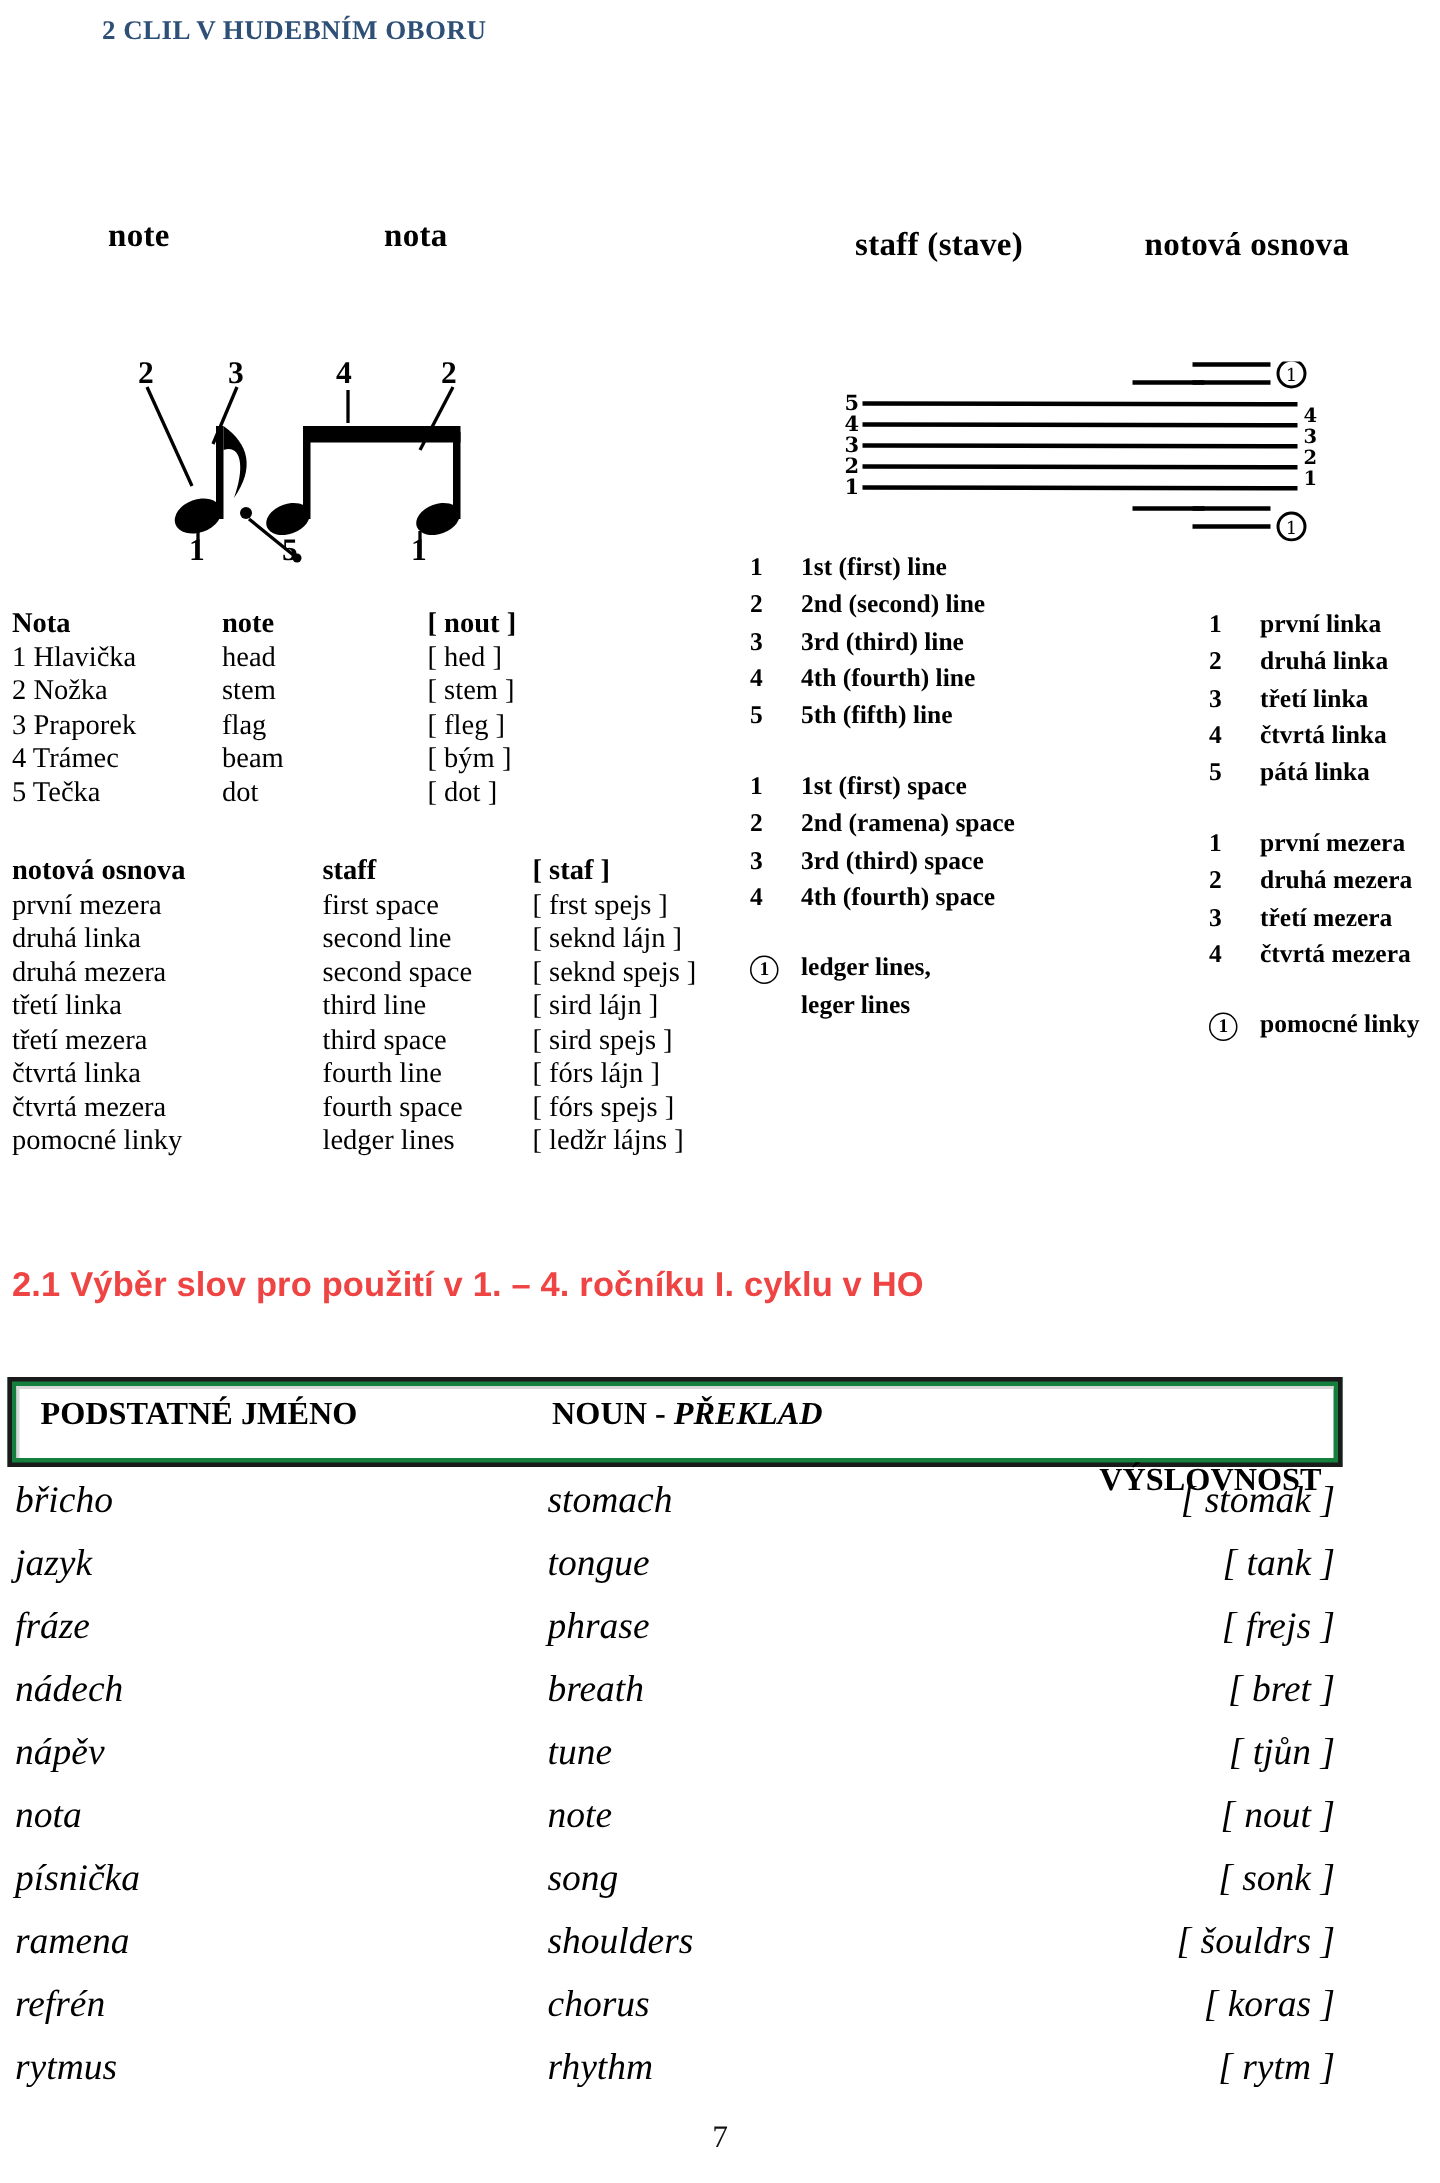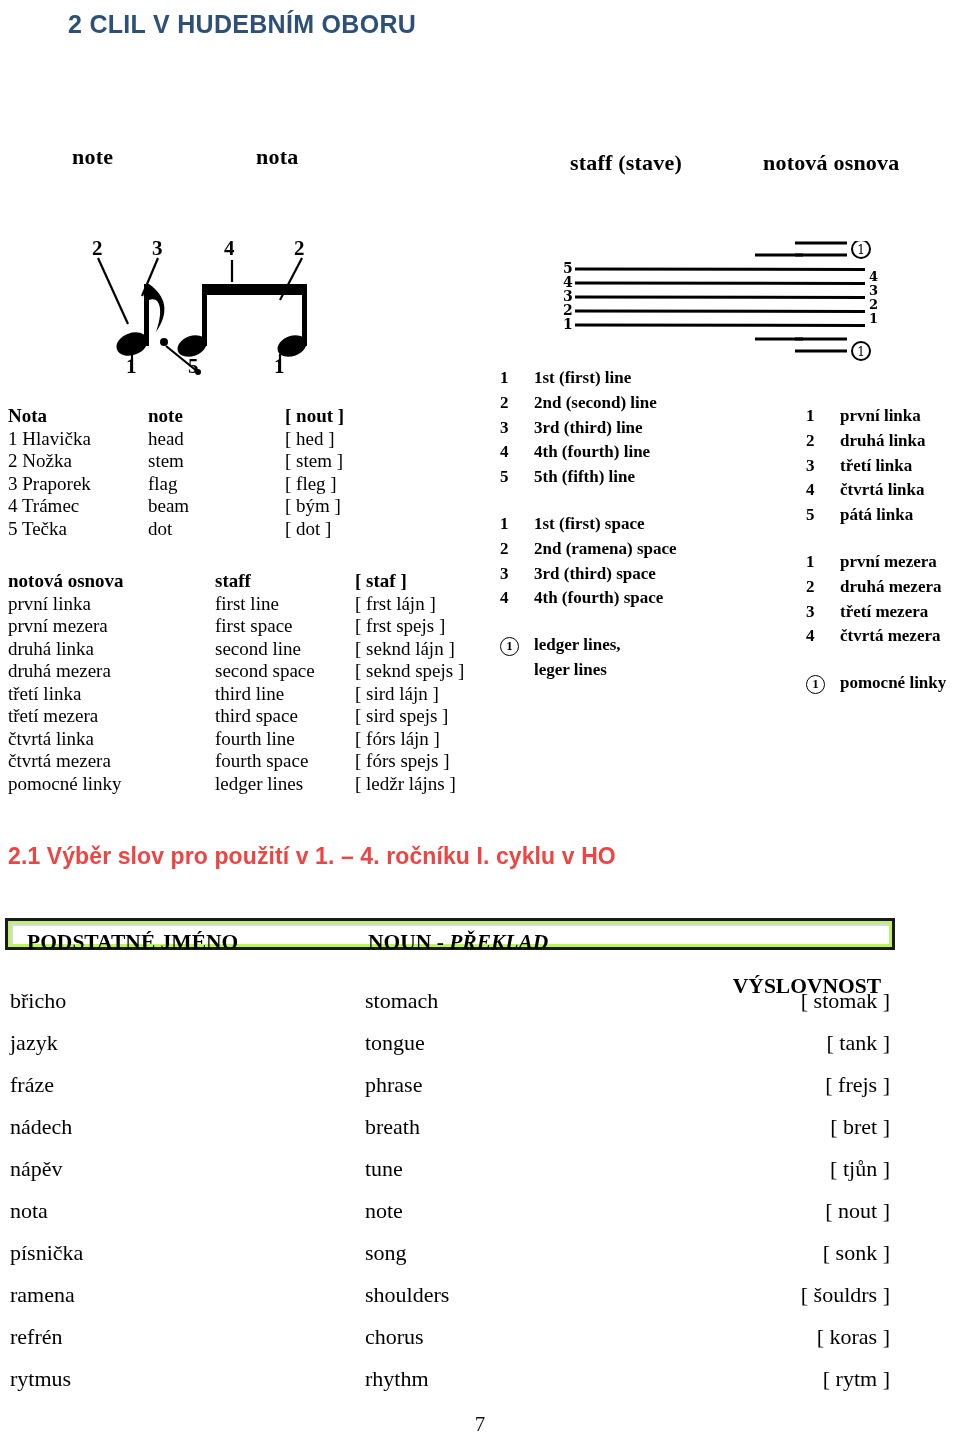--- a/index.html
+++ b/index.html
@@ -14,23 +14,23 @@
     font-family: "Liberation Serif", serif;
     color: #000000;
     overflow: hidden;
   }
 
   
   .page-title {
     position: absolute;
     left: 68px;
     top: 10px;
-    font-family: Liberation Sans, sans-serif;
-    font-weight: bold;
-    font-size: 25px;
+    font-family: Liberation Serif, serif;
+    font-weight: bold;
+    font-size: 18px;
     letter-spacing: 0.3px;
     color: #2E5077;
   }
 
   
   .figure-block {
     position: absolute;
     left: 0;
     top: 66px;
     width: 960px;
@@ -143,23 +143,23 @@
   
   .vocab-table {
     position: absolute;
     left: 5px;
     top: 918px;
     width: 890px;
   }
   .vt-header {
     box-sizing: border-box;
     width: 890px;
-    height: 32px;
+    height: 60px;
     border: 3px solid #1a1a1a;
-    background: #bef264;
+    background: #15803d;
     padding: 3px;
   }
   .vt-header-inner {
     box-sizing: border-box;
     width: 100%;
     height: 100%;
     background: #ffffff;
     position: relative;
     border-left: 2px solid #d8d8d8;
     border-top: 2px solid #d8d8d8;
@@ -175,21 +175,22 @@
   .vt-h-cell.c1 { left: 14px; }
   .vt-h-cell.c2 { left: 355px; }
   .vt-h-cell.c2 .ital { font-style: italic; }
   .vt-h-cell.c3 { right: 8px; margin-top: 44px; }
 
   .vt-body {
     position: absolute;
     left: 0;
     top: 62px;
     width: 890px;
-    font-size: 22px;
+    font-size: 25px;
+    font-style: italic;
   }
   .vt-row {
     position: relative;
     height: 42px;
     line-height: 42px;
   }
   .vt-cell {
     position: absolute;
     top: 0;
     white-space: nowrap;
@@ -304,23 +305,20 @@
     <span class="gl-c1">4 Trámec</span><span class="gl-c2">beam</span><span class="gl-c3">[ bým ]</span>
   </div>
   <div class="gl-row">
     <span class="gl-c1">5 Tečka</span><span class="gl-c2">dot</span><span class="gl-c3">[ dot ]</span>
   </div>
 </div>
 
 <div class="glossary glossary-staff">
   <div class="gl-row gl-head">
     <span class="gl-c1">notová osnova</span><span class="gl-c2">staff</span><span class="gl-c3">[ staf ]</span>
-  </div>
-  <div class="gl-row">
-    <span class="gl-c1">první linka</span><span class="gl-c2">first line</span><span class="gl-c3">[ frst lájn ]</span>
   </div>
   <div class="gl-row">
     <span class="gl-c1">první mezera</span><span class="gl-c2">first space</span><span class="gl-c3">[ frst spejs ]</span>
   </div>
   <div class="gl-row">
     <span class="gl-c1">druhá linka</span><span class="gl-c2">second line</span><span class="gl-c3">[ seknd lájn ]</span>
   </div>
   <div class="gl-row">
     <span class="gl-c1">druhá mezera</span><span class="gl-c2">second space</span><span class="gl-c3">[ seknd spejs ]</span>
   </div>

